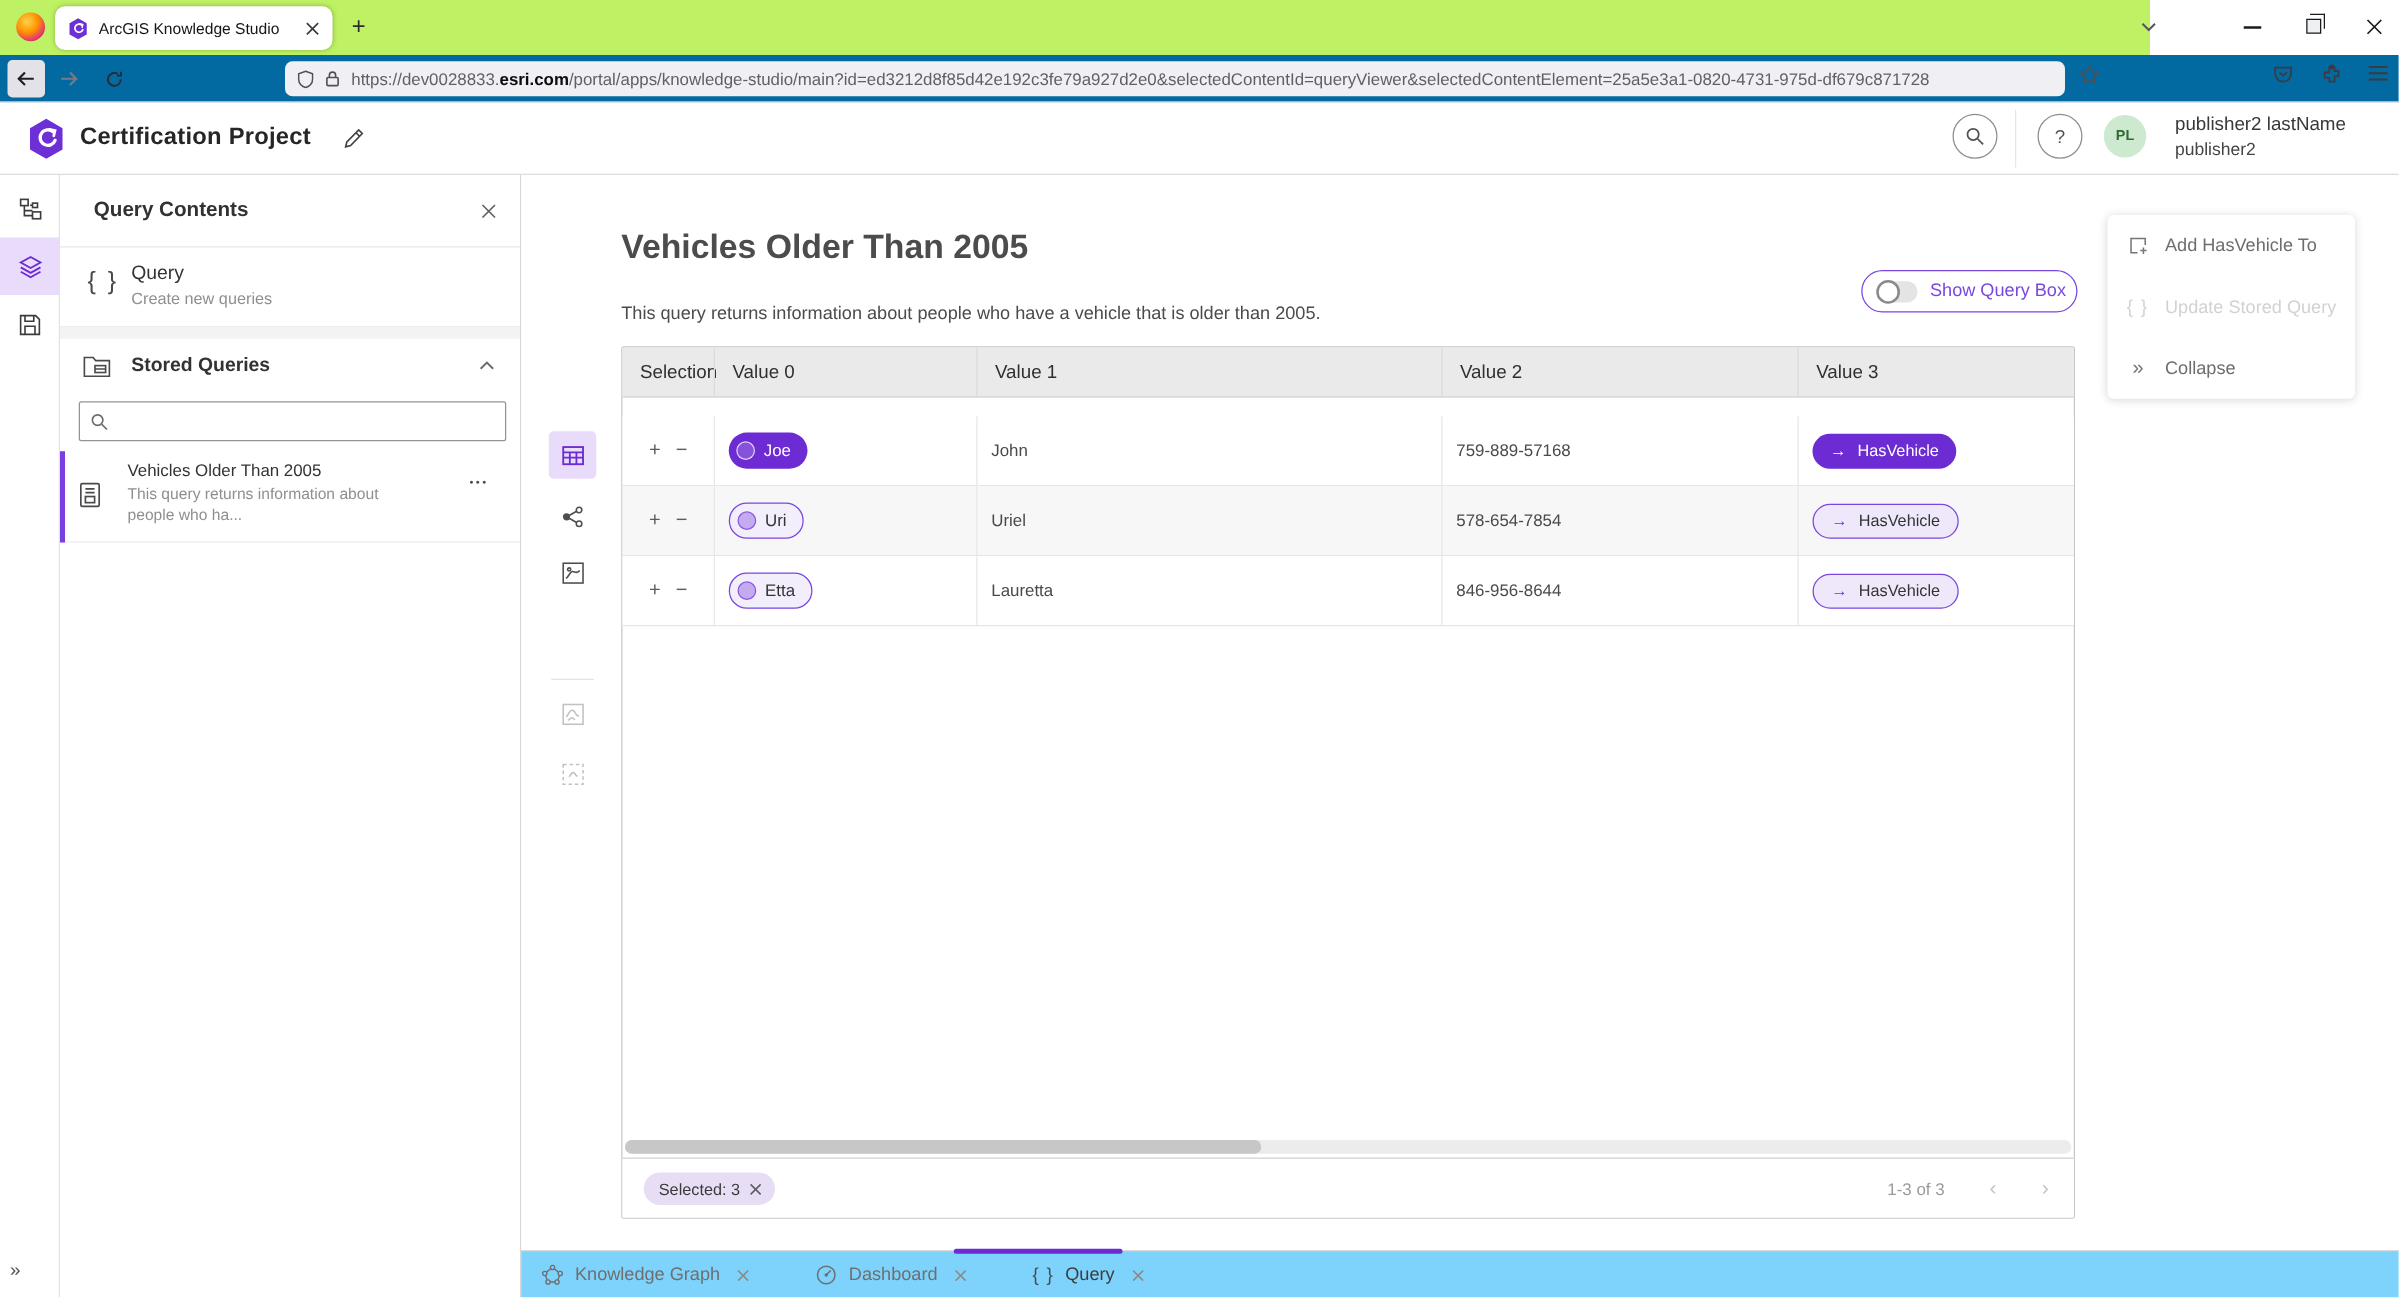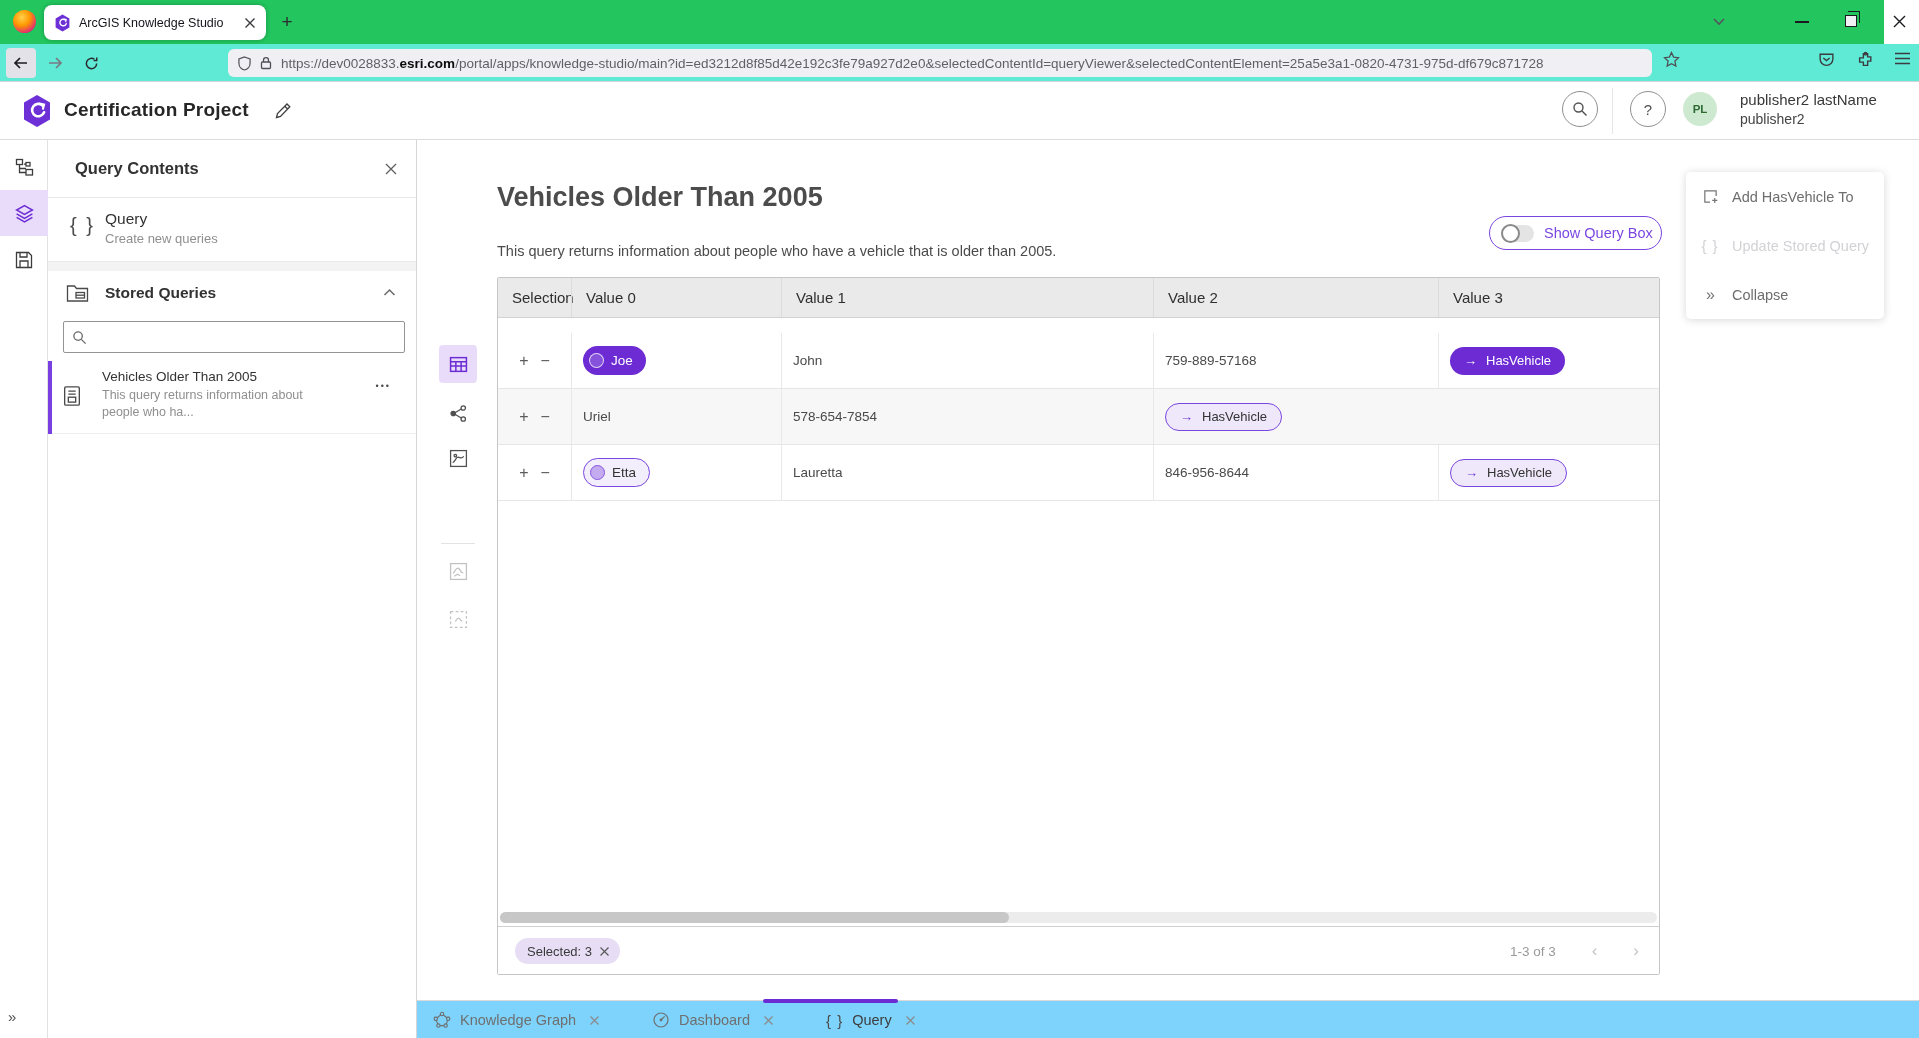--- a/index.html
+++ b/index.html
@@ -2,37 +2,37 @@
 <html><head>
 <meta charset="utf-8">
 <style>
   * { margin:0; padding:0; box-sizing:border-box; }
   html,body { width:1919px; height:1038px; overflow:hidden; }
   body { font-family:"Liberation Sans", sans-serif; background:#fff; position:relative; }
   #screen { position:absolute; inset:0; width:1919px; height:1038px; background:#fff; }
   svg { display:block; }
 
   
-  .tabstrip { position:absolute; left:0; top:0; width:1884px; height:44px; background:#22c55e; }
+  .tabstrip { position:absolute; left:0; top:0; width:1720px; height:44px; background:#bef264; }
   .ff-logo { position:absolute; left:13px; top:10px; width:23px; height:23px; border-radius:50%;
              background:radial-gradient(circle at 38% 32%, #ffd24a 0%, #ff9500 40%, #e3366b 72%, #a5007f 100%); }
   .btab { position:absolute; left:44px; top:5px; width:222px; height:35px; background:#fff; border-radius:8px;
           box-shadow:0 0 4px rgba(0,0,0,.25); display:flex; align-items:center; padding:0 10px; }
   .btab .fav { width:17px; height:18px; margin-right:8px; flex:0 0 auto; }
   .btab .ttl { font-size:12.5px; color:#15141a; flex:1; white-space:nowrap; overflow:hidden; }
   .btab .tclose { color:#3a3a3f; width:12px; height:12px; margin-left:6px; cursor:pointer; }
   .newtab { position:absolute; left:276px; top:11px; width:22px; height:22px; color:#2b2b30; font-size:19px;
             line-height:22px; text-align:center; font-weight:400; }
   .wc-chevron { position:absolute; left:1712px; top:16px; color:#55555c; }
   .wc-min { position:absolute; left:1795px; top:21px; width:14px; height:2px; background:#1b1b1f; }
   .wc-restore { position:absolute; left:1845px; top:15px; width:12px; height:12px; border:1.4px solid #1b1b1f; background:#eff0f4; }
   .wc-restore::before { content:""; position:absolute; left:2px; top:-5px; width:11px; height:11px; border:1.4px solid #1b1b1f; border-left:none; border-bottom:none; }
   .wc-close { position:absolute; left:1892px; top:14px; color:#1b1b1f; }
 
-  .toolbar { position:absolute; left:0; top:44px; width:1919px; height:38px; background:#5eead4; border-bottom:1px solid #d4d4db; }
+  .toolbar { position:absolute; left:0; top:44px; width:1919px; height:38px; background:#0369a1; border-bottom:1px solid #d4d4db; }
   .navbtn { position:absolute; top:4px; width:30px; height:30px; border-radius:4px; display:flex; align-items:center; justify-content:center; }
   .back { left:6px; background:#e2e2e8; color:#1d1d22; }
   .fwd { left:40px; color:#7a7a82; }
   .reload { left:76px; color:#2a2a2f; }
   .urlbar { position:absolute; left:228px; top:5px; width:1424px; height:28px; background:#f0f0f4; border-radius:6px;
             display:flex; align-items:center; padding:0 10px; }
   .urlbar .sep-ic { color:#4f4f56; margin-right:9px; }
   .urltext { font-size:13.5px; color:#5f5f66; white-space:nowrap; overflow:hidden; }
   .urltext .dom { color:#0c0c0d; font-weight:700; }
   .tb-ic { position:absolute; top:7px; color:#3b3b40; }
@@ -401,20 +401,26 @@
               <span>HasVehicle</span>
             </span>
         </div>
       </div>
 
       <div class="trow row-alt" style="top:111px;">
         <div class="td sel-cell">
           <span>+</span>
           <span>−</span>
         </div>
+        <div class="td">
+          <span class="pill pill-outline">
+              <span class="dot"></span>
+              <span>Uri</span>
+            </span>
+        </div>
         <div class="td">Uriel</div>
         <div class="td">578-654-7854</div>
         <div class="td">
           <span class="rpill rpill-outline">
               <span class="arr">→</span>
               <span>HasVehicle</span>
             </span>
         </div>
       </div>
 

